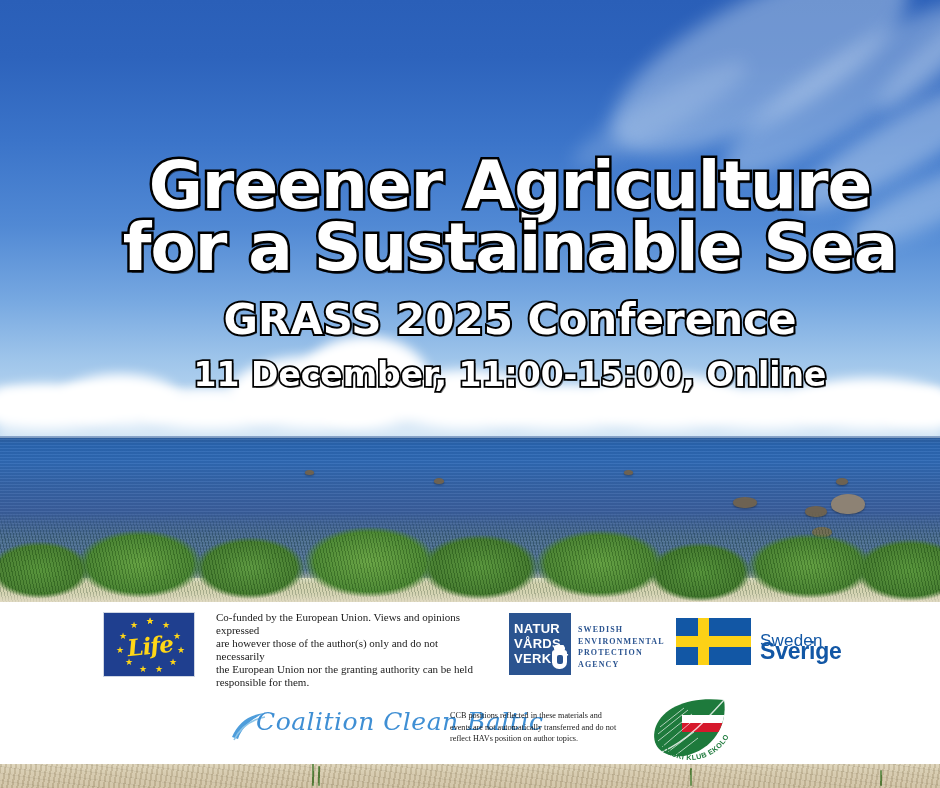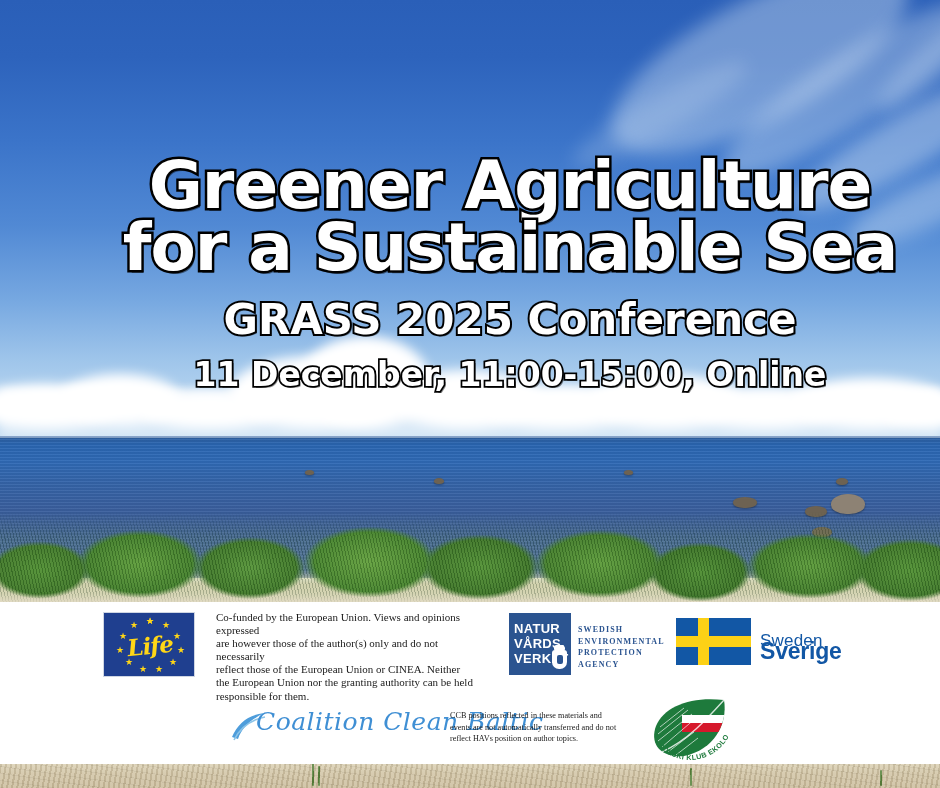--- a/index.html
+++ b/index.html
@@ -326,21 +326,20 @@
       <div class="life-star" style="left:46px; top:9px;">
           <span>★</span>
         </div>
     </div>
     <div class="life-word">Life</div>
   </div>
 
   <div class="eu-text">
     <div>Co-funded by the European Union. Views and opinions expressed</div>
     <div>are however those of the author(s) only and do not necessarily</div>
-    <div>reflect those of the European Union or CINEA. Neither</div>
     <div>the European Union nor the granting authority can be held</div>
     <div>responsible for them.</div>
   </div>
 
   <div class="nv-box">
     <div>NATUR</div>
     <div>VÅRDS</div>
     <div>VERKET</div>
     <div class="nv-crown"></div>
   </div>

